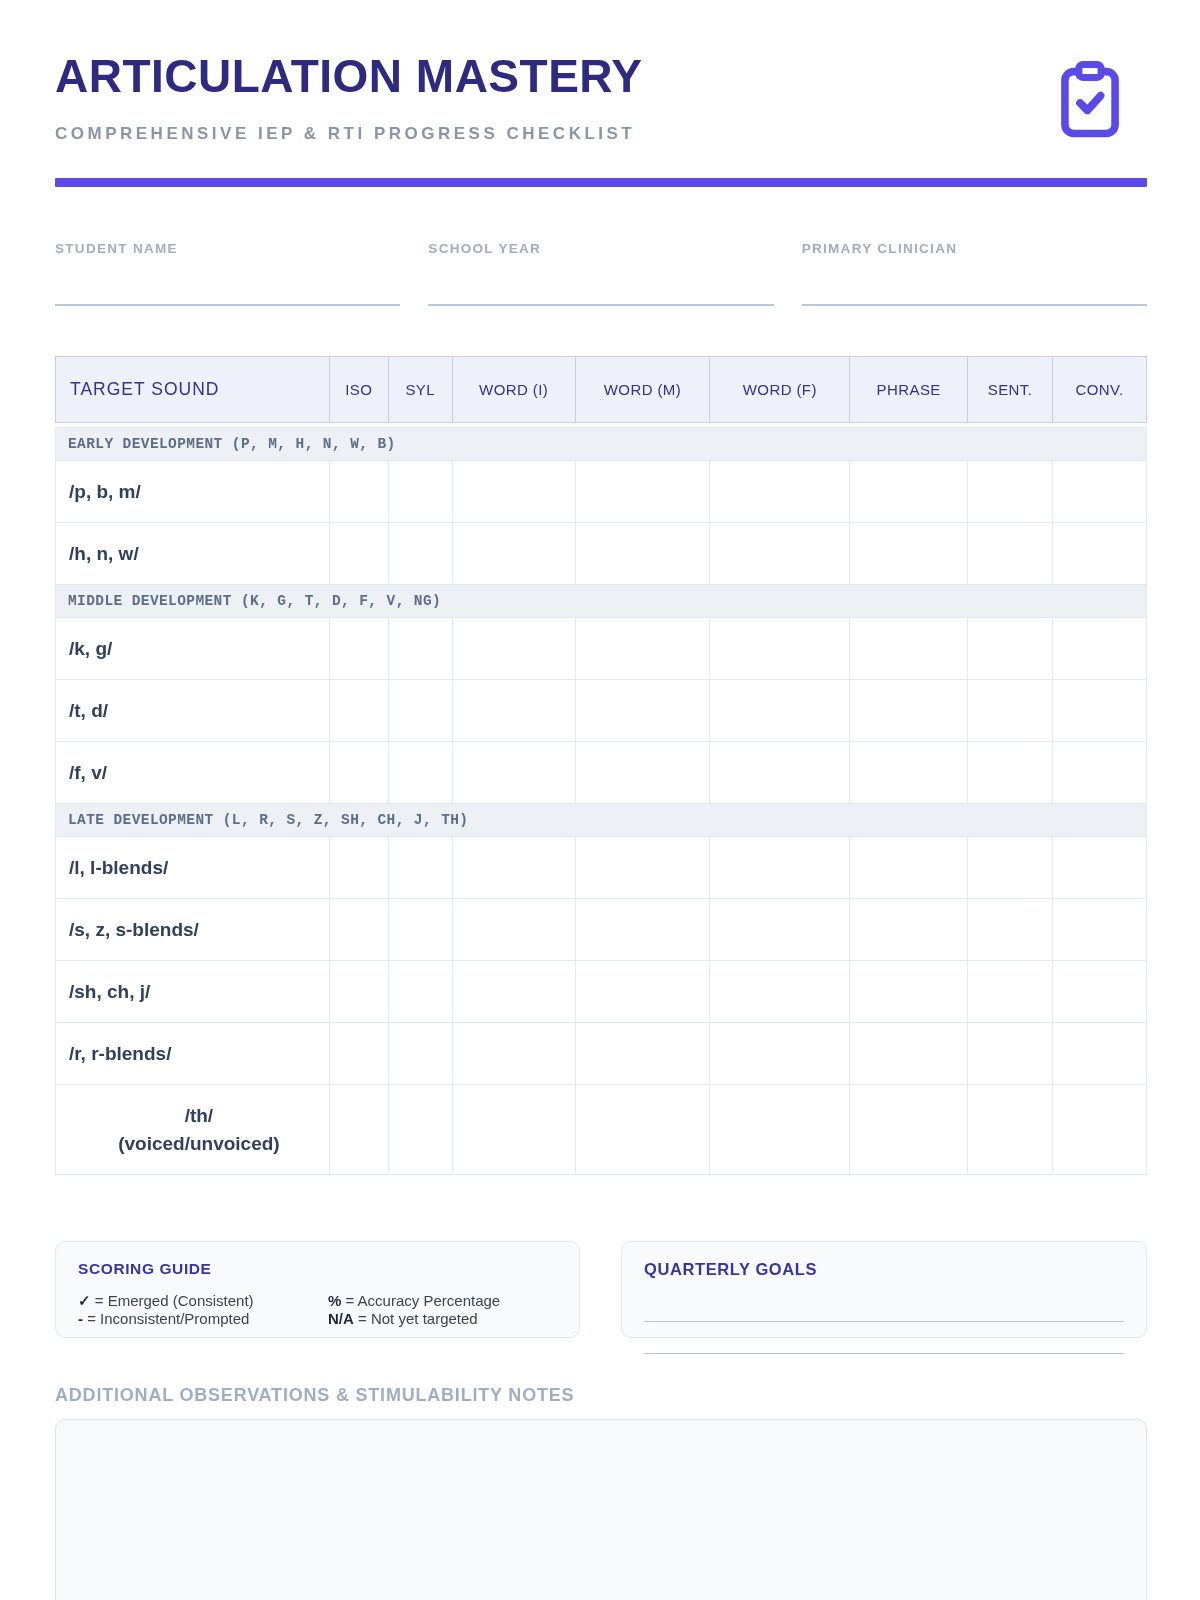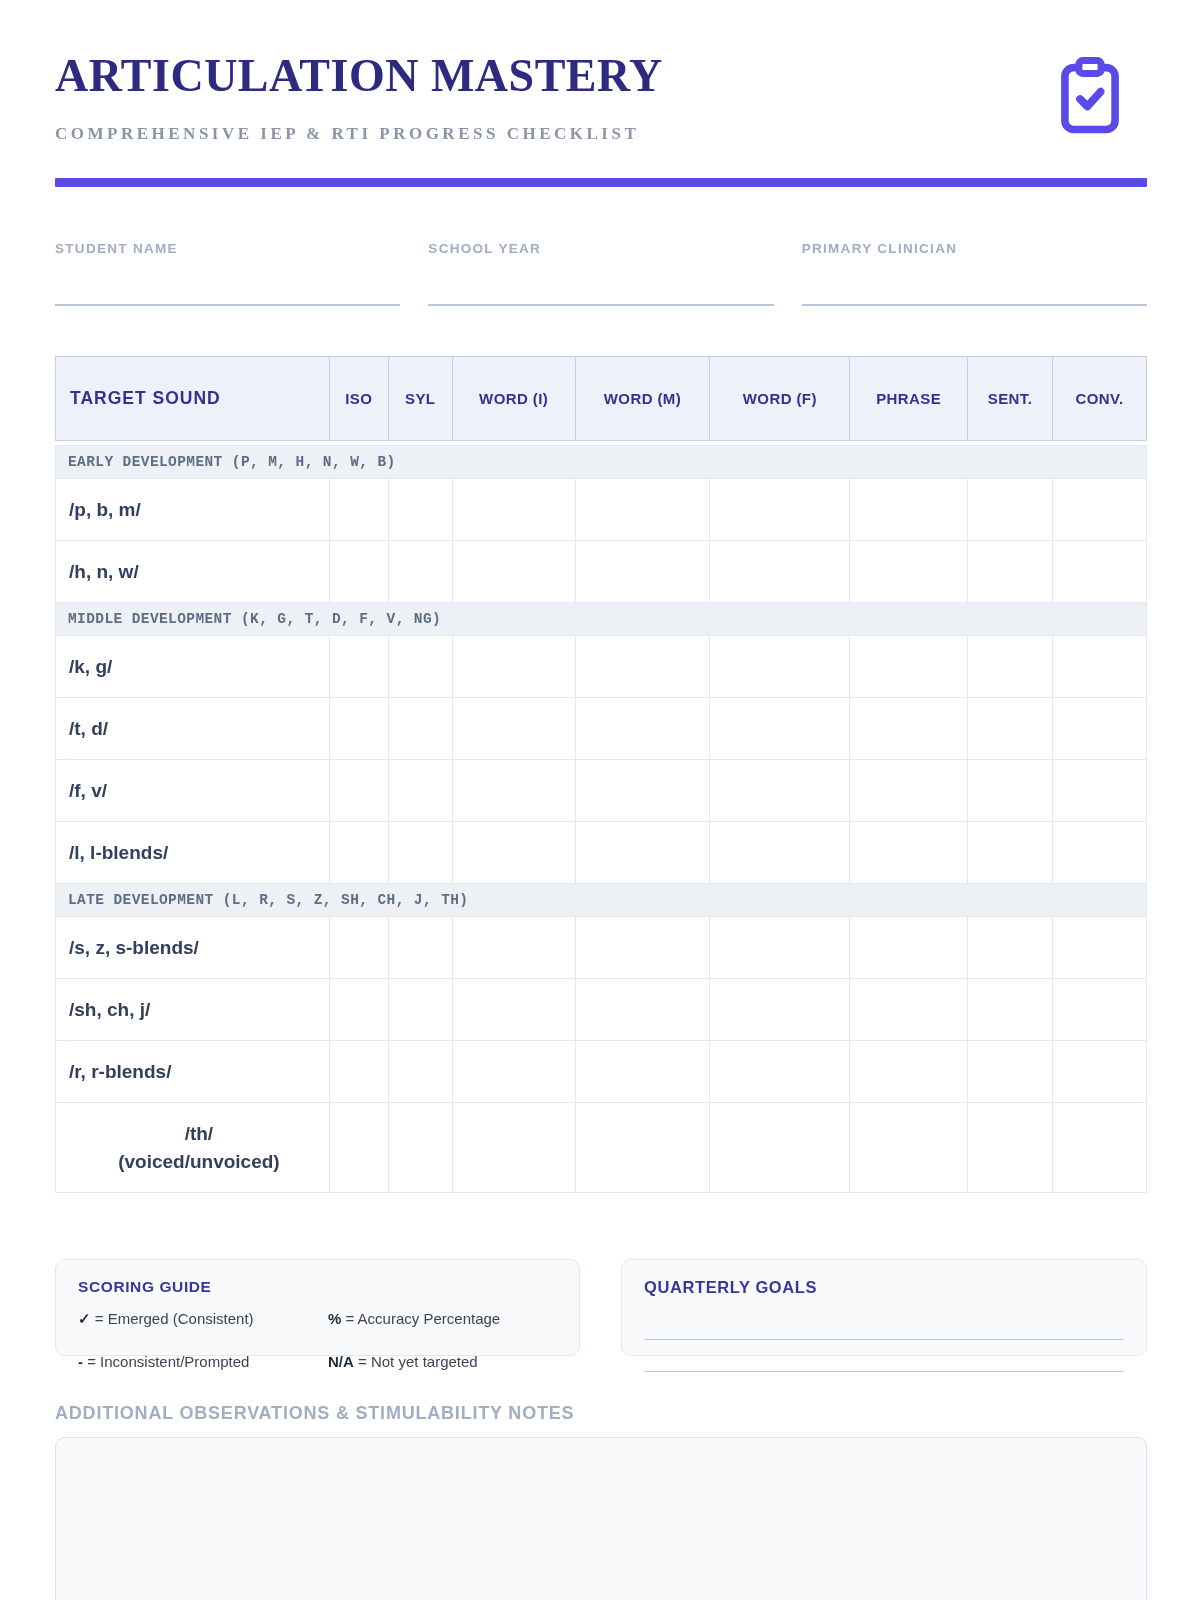--- a/index.html
+++ b/index.html
@@ -16,55 +16,55 @@
     --underline:#B9C7D9;
     --box-bg:#F8FAFC;
     --box-border:#E2E8F0;
   }
   *{margin:0;padding:0;box-sizing:border-box;}
   body{background:#ffffff;font-family:"Liberation Sans", sans-serif;}
   .page{position:relative;width:1200px;height:1600px;background:#ffffff;overflow:hidden;}
   .content{width:1092px;margin-left:55px;padding-top:52px;}
 
   
-  .header-row{display:flex;justify-content:space-between;align-items:flex-start;font-family:Liberation Serif, serif;}
+  .header-row{display:flex;justify-content:space-between;align-items:center;}
   .page-title{font-size:46px;font-weight:800;color:var(--title-ink);letter-spacing:0.5px;line-height:1.05;}
   .page-subtitle{margin-top:24px;font-size:17px;font-weight:600;color:#8A95A6;letter-spacing:3.5px;}
   .clipboard-icon{width:70px;height:82px;margin-top:2px;margin-right:22px;flex:0 0 auto;}
   .divider-bar{height:9px;background:var(--accent);margin-top:34px;border-radius:1px;}
 
   
   .fields-row{display:grid;grid-template-columns:1fr 1fr 1fr;column-gap:28px;margin-top:54px;}
   .field-label{font-size:13.5px;font-weight:700;color:var(--label-ink);letter-spacing:1.3px;}
   .field-input{display:block;width:100%;height:50px;border:none;border-bottom:2px solid var(--underline);
     background:transparent;outline:none;font-size:18px;color:var(--row-ink);font-family:"Liberation Sans",sans-serif;}
 
   
   table.mastery{width:100%;border-collapse:collapse;margin-top:50px;}
   table.mastery th, table.mastery td{border:1px solid var(--grid-line);}
   table.mastery thead th{
-    background:var(--th-bg);border:1px solid var(--th-line);height:84px;
-    font-size:15px;font-weight:700;color:var(--th-ink);letter-spacing:0.4px;text-align:center;
+    background:var(--th-bg);border:1px solid var(--th-line);height:66px;
+    font-size:15px;font-weight:400;color:var(--th-ink);letter-spacing:0.4px;text-align:center;
   }
   table.mastery thead th.col-target{font-size:17.5px;letter-spacing:1px;text-align:left;padding-left:14px;}
   tr.spacer-row td{border:none;height:5px;background:#ffffff;padding:0;}
   td.section-cell{background:var(--section-bg);border-left:1px solid var(--grid-line);border-right:1px solid var(--grid-line);
     height:33px;font-size:14.5px;font-weight:700;color:var(--section-ink);letter-spacing:0.4px;padding-left:12px;font-family:Liberation Mono, monospace;}
   td.target-cell{height:62px;font-size:19px;font-weight:700;color:var(--row-ink);padding-left:13px;white-space:pre-line;line-height:1.45;}
   tr.tall td.target-cell{height:90px;text-align:center;}
   td.score-cell{background:#ffffff;}
 
   
   .boxes-row{display:flex;column-gap:41px;margin-top:66px;}
   .info-box{background:var(--box-bg);border:1px solid var(--box-border);border-radius:10px;height:97px;}
   .scoring-box{width:525px;padding:18px 20px 0 22px;}
   .goals-box{width:526px;padding:18px 22px 0 22px;}
   .box-title{font-size:15.5px;font-weight:800;color:#3A34A0;letter-spacing:0.6px;}
   .goals-title{font-size:16.5px;}
-  .legend-grid{margin-top:14px;display:grid;grid-template-columns:250px 1fr;row-gap:25px;}
+  .legend-grid{margin-top:14px;display:grid;grid-template-columns:250px 1fr;row-gap:0;}
   .legend-item{font-size:15px;color:#3A4454;}
   .legend-symbol{font-weight:800;color:#1F2937;}
   .goal-line{height:1px;background:var(--underline);border:none;width:100%;}
   .goal-line-1{margin-top:42px;}
   .goal-line-2{margin-top:31px;}
 
   
   .notes-label{margin-top:47px;font-size:18px;font-weight:700;color:var(--label-ink);letter-spacing:0.8px;}
   .notes-box{display:block;margin-top:13px;width:100%;height:210px;background:var(--box-bg);
     border:1px solid #D9E2EF;border-radius:10px;resize:none;outline:none;
@@ -188,33 +188,33 @@
             <td class="target-cell">/f, v/</td>
             <td class="score-cell"></td>
             <td class="score-cell"></td>
             <td class="score-cell"></td>
             <td class="score-cell"></td>
             <td class="score-cell"></td>
             <td class="score-cell"></td>
             <td class="score-cell"></td>
             <td class="score-cell"></td>
           </tr>
-          <tr class="">
-            <td class="target-cell">/l, l-blends/</td>
-            <td class="score-cell"></td>
-            <td class="score-cell"></td>
-            <td class="score-cell"></td>
-            <td class="score-cell"></td>
-            <td class="score-cell"></td>
-            <td class="score-cell"></td>
-            <td class="score-cell"></td>
-            <td class="score-cell"></td>
-          </tr>
           <tr>
             <td colspan="9" class="section-cell">LATE DEVELOPMENT (L, R, S, Z, SH, CH, J, TH)</td>
+          </tr>
+          <tr class="">
+            <td class="target-cell">/l, l-blends/</td>
+            <td class="score-cell"></td>
+            <td class="score-cell"></td>
+            <td class="score-cell"></td>
+            <td class="score-cell"></td>
+            <td class="score-cell"></td>
+            <td class="score-cell"></td>
+            <td class="score-cell"></td>
+            <td class="score-cell"></td>
           </tr>
           <tr class="">
             <td class="target-cell">/s, z, s-blends/</td>
             <td class="score-cell"></td>
             <td class="score-cell"></td>
             <td class="score-cell"></td>
             <td class="score-cell"></td>
             <td class="score-cell"></td>
             <td class="score-cell"></td>
             <td class="score-cell"></td>

